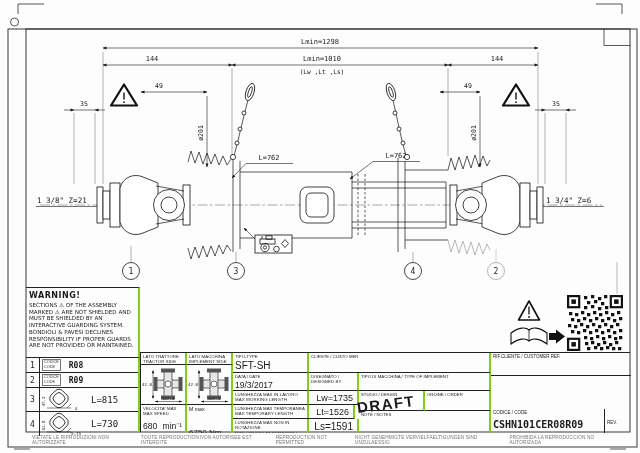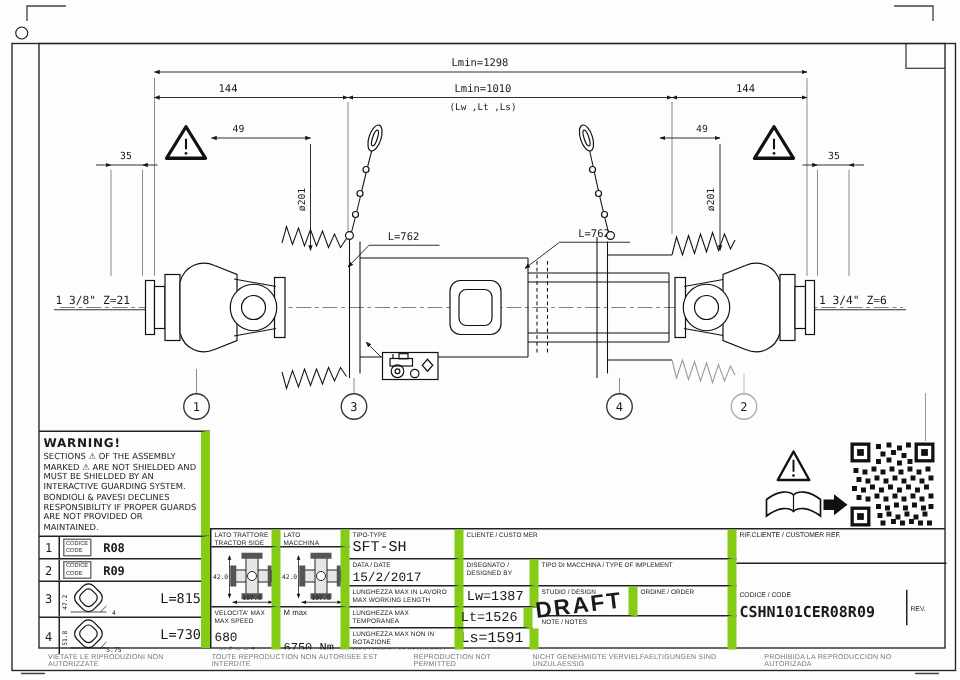--- a/index.html
+++ b/index.html
@@ -19,36 +19,36 @@
   .xl{stroke:#555;stroke-width:.45;fill:none;}
   .pl{stroke:#111;stroke-width:.7;fill:none;}
   .pt{fill:#fff;stroke:#111;stroke-width:.8;}
   .pn{fill:none;stroke:#111;stroke-width:.8;}
   .gy{stroke:#999;}
   .cl{stroke:#555;stroke-width:.5;stroke-dasharray:10 2.5 2.5 2.5;fill:none;}
   .frame{fill:none;stroke:#222;stroke-width:.9;}
   .mk{stroke:#444;stroke-width:.9;fill:none;}
   
   .cell{position:absolute;box-sizing:border-box;padding:1px 2px;overflow:hidden;}
-  .br{border-right:6px solid #84cc16;}
+  .br{border-right:2px solid #84cc16;}
   .bb{border-bottom:1px solid #222;}
   .bt{border-top:1px solid #222;}
   .bl{border-left:1px solid #222;}
   .lbl{font-size:4.3px;line-height:1.25;color:#222;letter-spacing:.1px;}
   .lbl span{display:block;}
-  .val-mono{font-family:Liberation Mono, monospace;}
+  .val-mono{font-family:Liberation Sans, sans-serif;}
   .warning-box{font-family:"DejaVu Sans",sans-serif;}
   .warning-title{font-size:8px;font-weight:bold;letter-spacing:.5px;margin:1px 0 2px 0;}
   .warning-body{font-size:5.6px;line-height:1.2;color:#222;}
   .prow{display:flex;align-items:center;}
   .pnum{width:13px;text-align:center;font:8px "DejaVu Sans Mono",monospace;border-right:1px solid #222;align-self:stretch;display:flex;align-items:center;justify-content:center;}
   .pcode-lbl{font-size:3.8px;line-height:1.2;margin-left:2px;color:#333;border:0.5px solid #777;padding:0 1px;}
   .pcode-lbl span{display:block;}
   .pval{font:bold 8px "DejaVu Sans Mono",monospace;margin-left:8px;}
-  .pval-big{font:9px "DejaVu Sans Mono",monospace;margin-left:20px;}
+  .pval-big{font:9px "DejaVu Sans Mono",monospace;margin-left:4px;}
   .footer-strip{display:flex;justify-content:space-between;align-items:center;
       font-size:4.7px;color:#777;letter-spacing:.15px;padding:0 6px;}
   .draft{font-size:15px;font-weight:bold;letter-spacing:1.5px;color:#1a1a1a;
       transform:rotate(-7deg);font-family:"Liberation Sans",sans-serif;}
   .bigval{font:10px "DejaVu Sans Mono",monospace;font-weight:bold;}
 </style>
 </head>
 <body>
 
 <svg class="abs" style="left:0;top:0;" width="640" height="453" viewBox="0 0 640 453">
@@ -370,63 +370,63 @@
     <div style="font-size:5.2px;color:#222;">M max</div>
     <div class="val-mono" style="font-size:8px;margin-top:16px;">6750 Nm</div>
   </div>
 
   <div class="cell br bb" style="left:92px;top:0;width:76px;height:20px;">
     <div style="font-size:4.3px;color:#222;">TIPO-TYPE</div>
     <div class="val-mono" style="font-size:10px;margin-top:1px;">SFT-SH</div>
   </div>
   <div class="cell br bb" style="left:92px;top:20px;width:76px;height:18px;">
     <div style="font-size:4.3px;color:#222;">DATA / DATE</div>
-    <div class="val-mono" style="font-size:8.5px;margin-top:1px;">15/2/2017</div>
+    <div class="val-mono" style="font-size:8.5px;margin-top:1px;">19/3/2017</div>
   </div>
   <div class="cell br bb lbl" style="left:92px;top:38px;width:76px;height:14px;">
     <span>LUNGHEZZA MAX IN LAVORO</span>
     <span>MAX WORKING LENGTH</span>
   </div>
   <div class="cell br bb lbl" style="left:92px;top:52px;width:76px;height:14px;">
     <span>LUNGHEZZA MAX TEMPORANEA</span>
     <span>MAX TEMPORARY LENGTH</span>
   </div>
   <div class="cell br lbl" style="left:92px;top:66px;width:76px;height:14px;">
     <span>LUNGHEZZA MAX NON IN ROTAZIONE</span>
     <span>MAX LENGTH AT STANDSTILL</span>
   </div>
 
   <div class="cell br bb" style="left:168px;top:0;width:182px;height:20px;">
     <div style="font-size:4.3px;color:#222;">CLIENTE / CUSTO MER</div>
   </div>
   <div class="cell br bb lbl" style="left:168px;top:20px;width:50px;height:18px;">
     <span>DISEGNATO / DESIGNED BY</span>
   </div>
-  <div class="cell br bb val-mono" style="left:168px;top:38px;width:50px;height:14px;font-size:9px;display:flex;align-items:center;justify-content:flex-end;padding-right:4px;">Lw=1387</div>
+  <div class="cell br bb val-mono" style="left:168px;top:38px;width:50px;height:14px;font-size:9px;display:flex;align-items:center;justify-content:flex-end;padding-right:4px;">Lw=1735</div>
   <div class="cell br bb val-mono" style="left:164px;top:52px;width:50px;height:14px;font-size:9px;display:flex;align-items:center;justify-content:flex-end;padding-right:4px;">Lt=1526</div>
   <div class="cell br val-mono" style="left:168px;top:66px;width:50px;height:14px;font-size:10px;display:flex;align-items:center;justify-content:flex-end;padding-right:4px;">Ls=1591</div>
 
   <div class="cell br bb" style="left:218px;top:20px;width:132px;height:18px;">
     <div style="font-size:4.3px;color:#222;">TIPO DI MACCHINA / TYPE OF IMPLEMENT</div>
   </div>
   <div class="cell br bb" style="left:218px;top:38px;width:66px;height:20px;">
     <div style="font-size:4.3px;color:#222;">STUDIO / DESIGN</div>
   </div>
   <div class="cell br bb" style="left:284px;top:38px;width:66px;height:20px;">
     <div style="font-size:4.3px;color:#222;">ORDINE / ORDER</div>
   </div>
   <div class="cell br" style="left:218px;top:58px;width:132px;height:22px;">
     <div style="font-size:4.3px;color:#222;">NOTE / NOTES</div>
   </div>
   <div class="abs draft" style="left:216px;top:41px;width:82px;height:20px;">DRAFT</div>
 
   <div class="cell bb" style="left:350px;top:0;width:140px;height:23px;">
     <div style="font-size:4.5px;color:#222;">RIF.CLIENTE / CUSTOMER REF.</div>
   </div>
-  <div class="cell" style="left:350px;top:40px;width:140px;height:24px;padding:0;">
+  <div class="cell" style="left:350px;top:56px;width:140px;height:24px;padding:0;">
     <div class="abs" style="left:2px;top:1px;font-size:4.5px;color:#222;">CODICE / CODE</div>
     <div class="abs bl" style="left:113px;top:0;width:27px;height:24px;padding:1px 2px;">
       <span style="font-size:4.5px;color:#222;">REV.</span>
     </div>
     <div class="abs bigval" style="left:2px;top:10px;">CSHN101CER08R09</div>
   </div>
 </div>
 
 <div class="abs footer-strip" style="left:26px;top:433px;width:604px;height:13px;">
   <span>VIETATE LE RIPRODUZIONI NON AUTORIZZATE</span>

